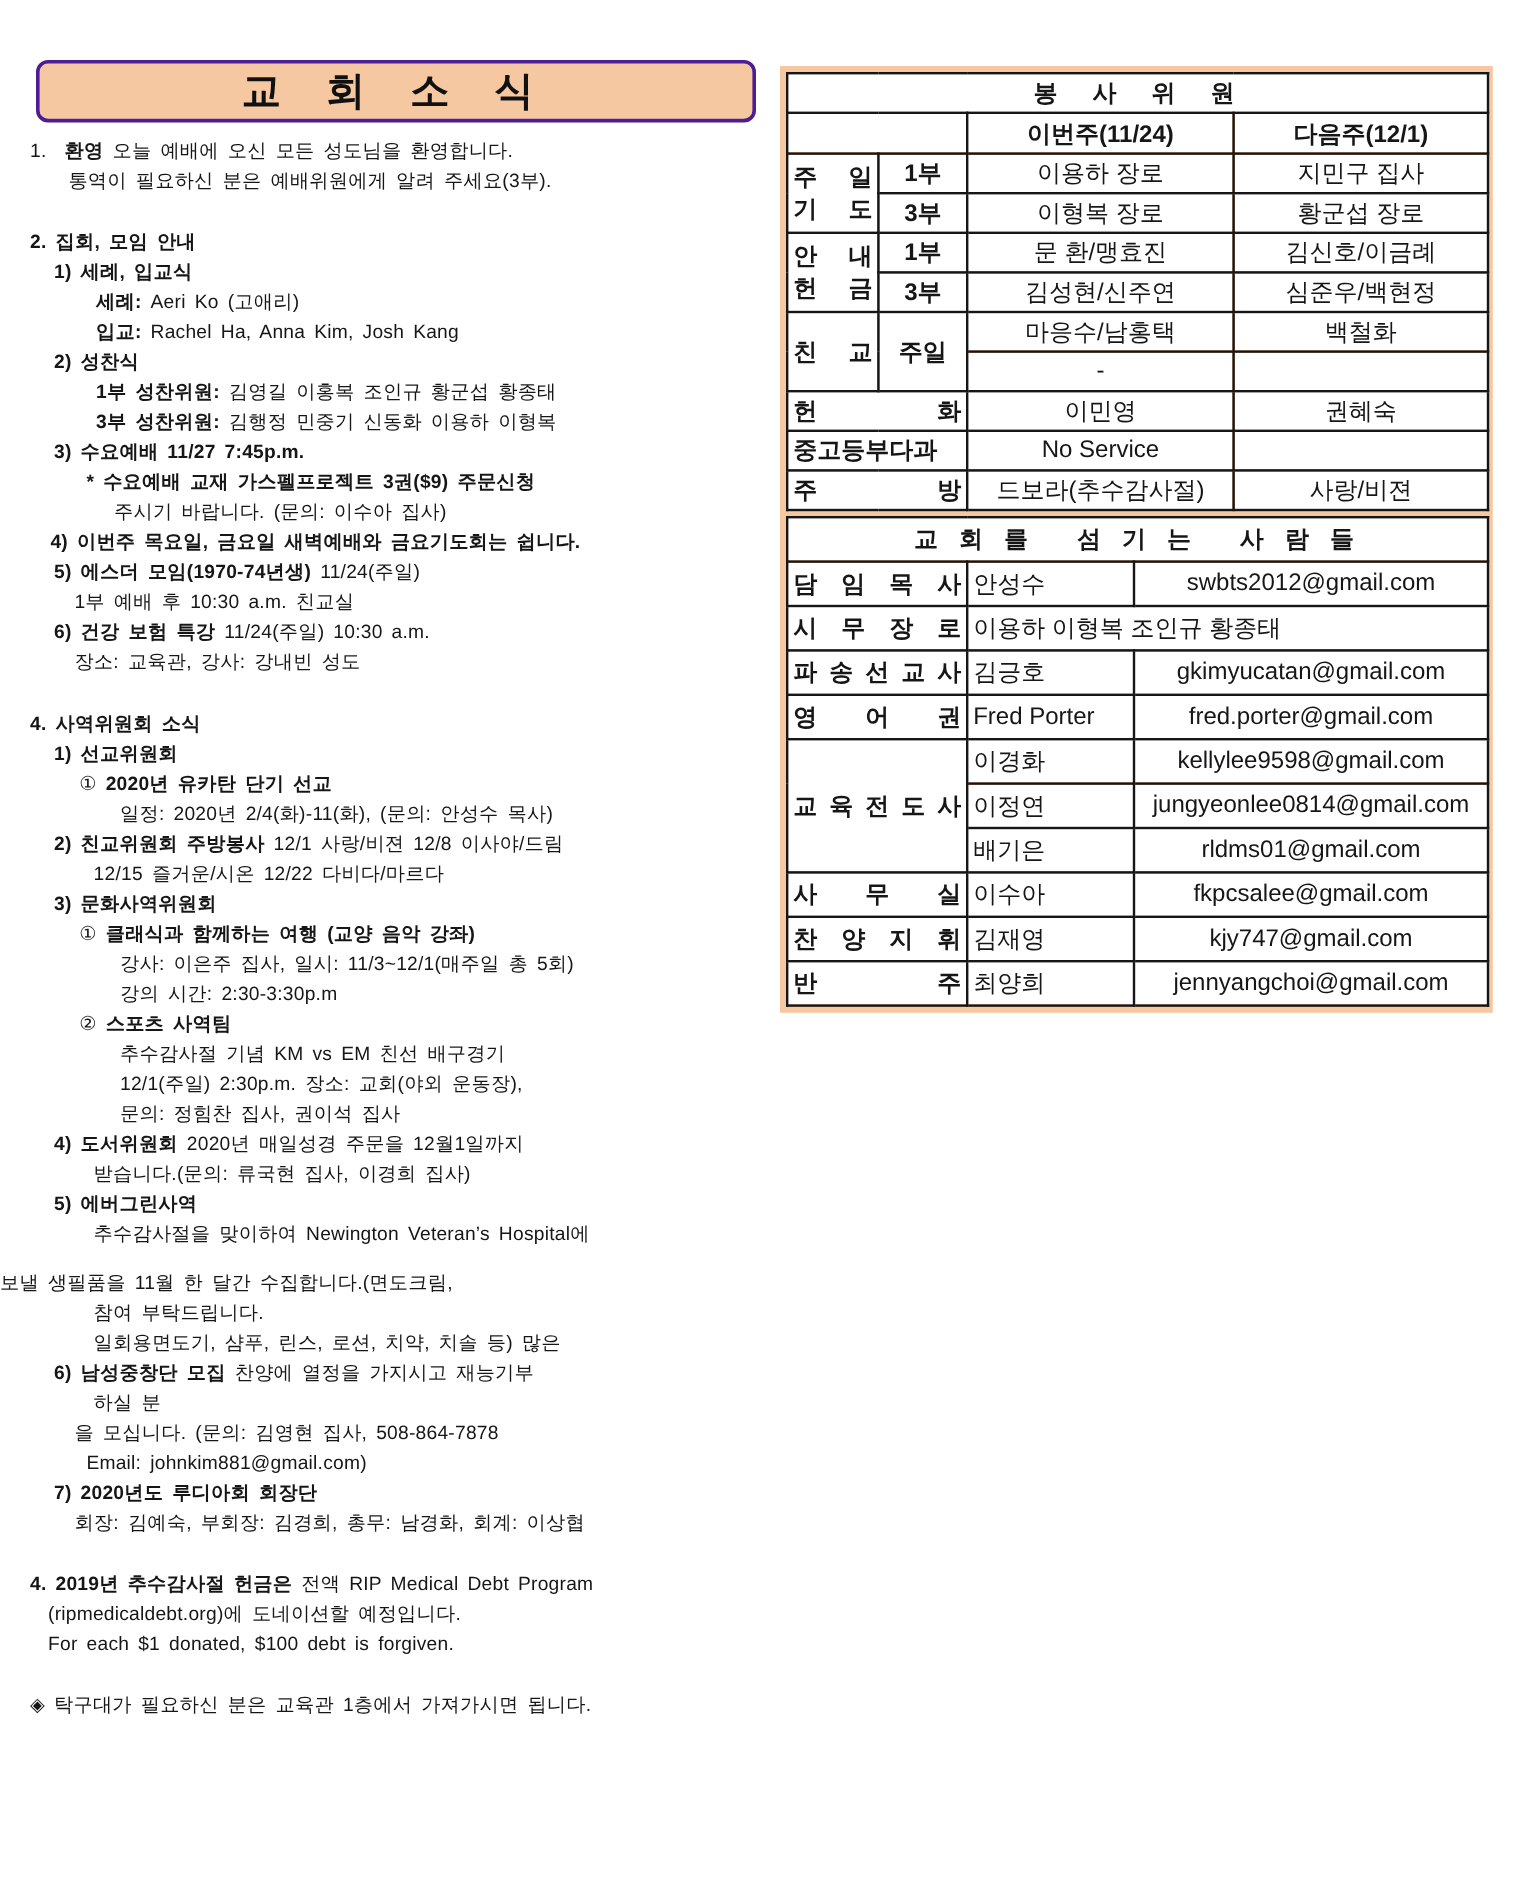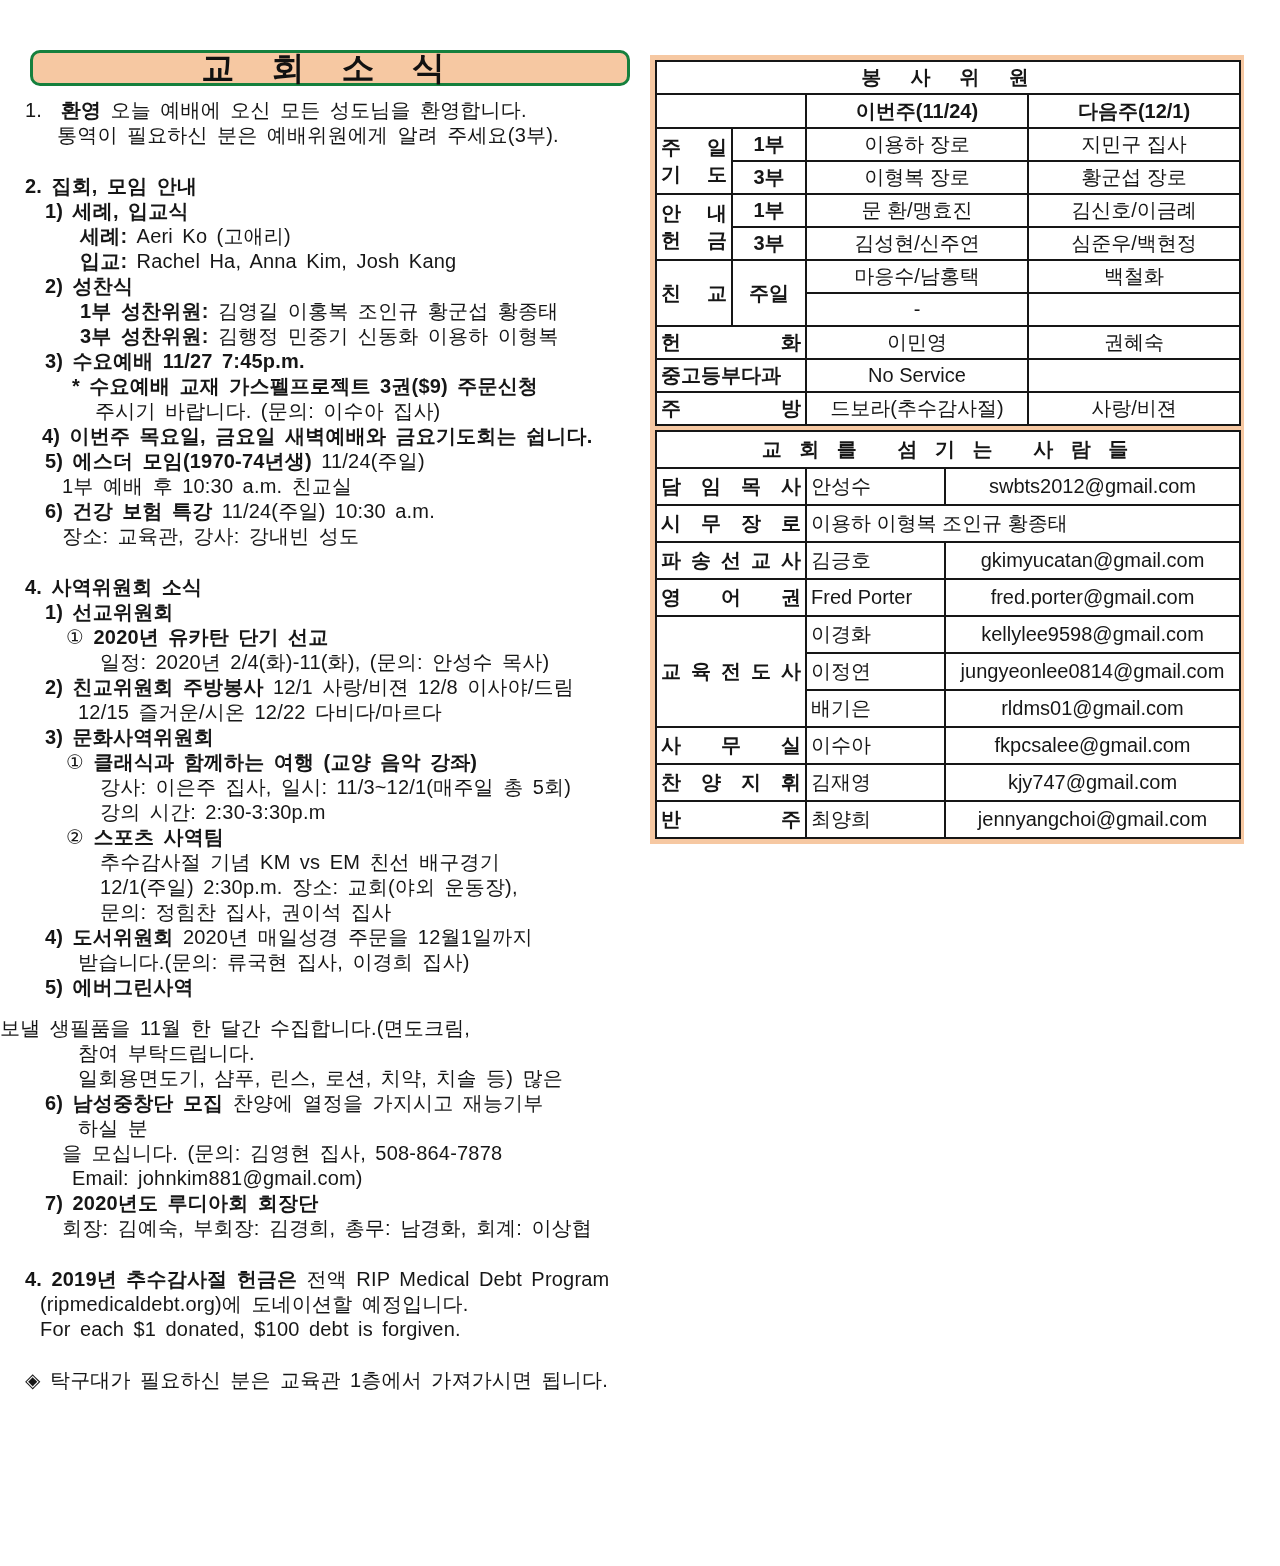--- a/index.html
+++ b/index.html
@@ -4,29 +4,29 @@
 <style>
   html,body{margin:0;padding:0;background:#ffffff;}
   body{
     width:1280px;height:1566px;position:relative;overflow:hidden;
     font-family:"Liberation Sans","DejaVu Sans",sans-serif;
     color:#161616;
   }
   
   .left-col{position:absolute;left:0;top:0;width:648px;}
   .title-box{
-    margin:50px 0 0 30px;width:600px;height:36px;
-    background:#f6c8a2;border:3px solid #15803d;border-radius:10px;
+    margin:50px 0 0 30px;width:600px;height:52px;
+    background:#f6c8a2;border:3px solid #4c1d95;border-radius:10px;
     display:flex;align-items:center;justify-content:center;
     font-size:33px;font-weight:bold;letter-spacing:14px;color:#111;
     box-sizing:border-box;white-space:pre;
   }
   .news-lines{margin-top:12px;}
   .line{
-    font-size:20px;line-height:25px;white-space:pre-wrap;
+    font-size:16px;line-height:25px;white-space:pre-wrap;
     word-spacing:0.18em;letter-spacing:0.2px;
   }
   .line .b{font-weight:bold;}
   .gap{height:26px;}
   
   .right-panel{
     position:absolute;left:650px;top:55px;width:594px;
     background:#f6c8a2;padding:5px;box-sizing:border-box;
   }
   table.tbl{border-collapse:collapse;width:584px;table-layout:fixed;}
@@ -85,20 +85,21 @@
       <div class="line" style="padding-left: 66px;"><span>① </span><span class="b">클래식과 함께하는 여행 (교양 음악 강좌)</span></div>
       <div class="line" style="padding-left: 100px;"><span>강사: 이은주 집사, 일시: 11/3~12/1(매주일 총 5회)</span></div>
       <div class="line" style="padding-left: 100px;"><span>강의 시간: 2:30-3:30p.m</span></div>
       <div class="line" style="padding-left: 66px;"><span>② </span><span class="b">스포츠 사역팀</span></div>
       <div class="line" style="padding-left: 100px;"><span>추수감사절 기념 KM vs EM 친선 배구경기</span></div>
       <div class="line" style="padding-left: 100px;"><span>12/1(주일) 2:30p.m. 장소: 교회(야외 운동장),</span></div>
       <div class="line" style="padding-left: 100px;"><span>문의: 정힘찬 집사, 권이석 집사</span></div>
       <div class="line" style="padding-left: 45px;"><span class="b">4) 도서위원회</span><span> 2020년 매일성경 주문을 12월1일까지</span></div>
       <div class="line" style="padding-left: 78px;"><span>받습니다.(문의: 류국현 집사, 이경희 집사)</span></div>
       <div class="line" style="padding-left: 45px;"><span class="b">5) 에버그린사역</span></div>
+      <div class="line" style="padding-left: 78px;"><span>추수감사절을 맞이하여 Newington Veteran’s Hospital에</span></div>
       <div class="line" style=" margin-top: 16px;"><span>보낼 생필품을 11월 한 달간 수집합니다.(면도크림,</span></div>
       <div class="line" style="padding-left: 78px;"><span>참여 부탁드립니다.</span></div>
       <div class="line" style="padding-left: 78px;"><span>일회용면도기, 샴푸, 린스, 로션, 치약, 치솔 등) 많은</span></div>
       <div class="line" style="padding-left: 45px;"><span class="b">6) 남성중창단 모집</span><span> 찬양에 열정을 가지시고 재능기부</span></div>
       <div class="line" style="padding-left: 78px;"><span>하실 분</span></div>
       <div class="line" style="padding-left: 62px;"><span>을 모십니다. (</span><span>문의: 김영현 집사, 508-864-7878</span></div>
       <div class="line" style="padding-left: 72px;"><span>Email: johnkim881@gmail.com)</span></div>
       <div class="line" style="padding-left: 45px;"><span class="b">7) 2020년도 루디아회 회장단</span></div>
       <div class="line" style="padding-left: 62px;"><span>회장: 김예숙, 부회장: 김경희, 총무: 남경화, 회계: 이상협</span></div>
       <div class="gap"></div>

